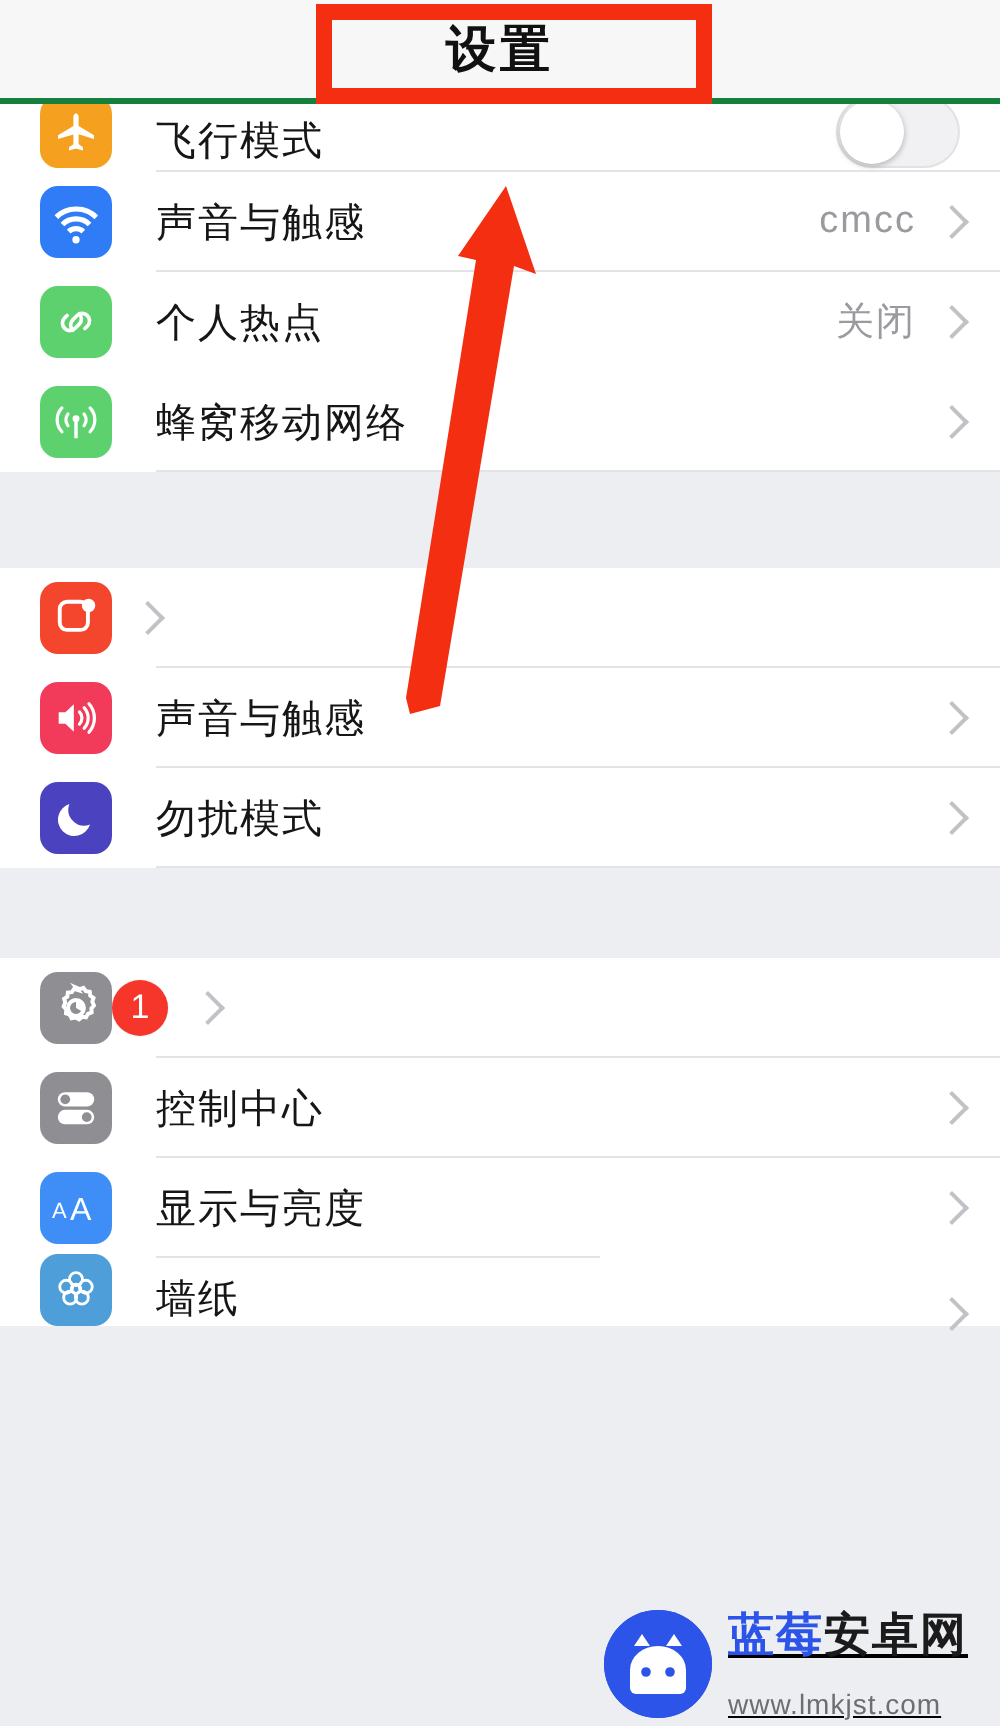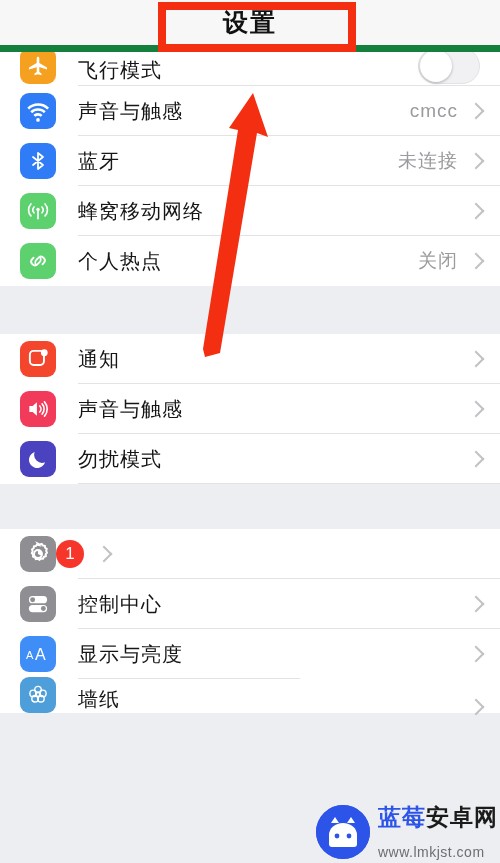--- a/index.html
+++ b/index.html
@@ -9,21 +9,21 @@
     font-family:"Liberation Sans", "DejaVu Sans", sans-serif;
     overflow:hidden;
   }
   #screen { position:relative; width:500px; height:863px; background:#f2f2f4; overflow:hidden; }
 
   
   .navbar {
     position:absolute; left:0; top:0; width:500px; height:52px;
     background:#f7f7f7;
     display:flex; align-items:center; justify-content:center;
-    border-bottom:7px solid #15803d;
+    border-bottom:3px solid #15803d;
     z-index:3;
   }
   .nav-title {
     font-size:25px; font-weight:bold; color:#111; letter-spacing:2px;
   }
 
   
   .list { position:absolute; left:0; top:52px; width:500px; bottom:0; background:#eceef1; z-index:1; }
 
   .group { background:#ffffff; width:100%; }
@@ -79,22 +79,22 @@
 
   
   .anno { position:absolute; left:0; top:0; width:500px; height:863px; pointer-events:none; z-index:5; }
   .anno-box {
     position:absolute; left:158px; top:2px; width:198px; height:50px;
     border:8px solid #f42e10; background:transparent;
   }
 
   
   .watermark {
-    position:absolute; right:2px; bottom:4px; z-index:6;
-    display:flex; align-items:center; gap:8px;
+    position:absolute; right:16px; bottom:4px; z-index:6;
+    display:flex; align-items:center; gap:8px;text-decoration:underline;
   }
   .wm-logo { width:54px; height:54px; border-radius:50%; background:#2d54e8; position:relative; flex:0 0 54px; }
   .wm-text { display:flex; flex-direction:column; line-height:1; }
   .wm-title { font-size:23px; font-weight:bold; letter-spacing:1px; }
   .wm-title .b { color:#2d54e8; }
   .wm-title .d { color:#1b1b1b; }
   .wm-url { font-size:14px; color:#6d6d72; letter-spacing:0.5px; margin-top:16px; }
 </style>
 </head>
 <body>
@@ -127,79 +127,67 @@
           <svg width="26" height="26" viewBox="0 0 24 24">
               <path fill="#fff" d="M12 18.5a1.7 1.7 0 1 0 0 3.4 1.7 1.7 0 0 0 0-3.4zm0-4.6c-1.6 0-3.1.6-4.2 1.7l1.7 1.7A3.6 3.6 0 0 1 12 16.3c1 0 1.9.4 2.5 1l1.7-1.7a6 6 0 0 0-4.2-1.7zm0-4.5a10 10 0 0 0-7.1 2.9l1.7 1.7A7.6 7.6 0 0 1 12 11.8c2.1 0 4 .8 5.4 2.2l1.7-1.7A10 10 0 0 0 12 9.4zm0-4.5c-3.8 0-7.3 1.5-9.9 4l1.7 1.7A12 12 0 0 1 12 7.2c3.3 0 6.3 1.3 8.5 3.5l1.7-1.7a14 14 0 0 0-10.2-4.1z"></path>
             </svg>
         </div>
         <div class="label">声音与触感</div>
         <div class="value">cmcc</div>
         <div class="chev"></div>
         <div class="sep"></div>
       </div>
 
-      <div class="row">
-        <div class="icon" style="background:#2f7cf6;">
-          <svg width="24" height="24" viewBox="0 0 24 24">
-              <path fill="none" stroke="#fff" stroke-width="1.8" stroke-linejoin="round" stroke-linecap="round" d="M7 8l10 8-5 4V4l5 4-10 8"></path>
-            </svg>
-        </div>
-        <div class="label">蓝牙</div>
-        <div class="value">未连接</div>
-        <div class="chev"></div>
-        <div class="sep"></div>
+
+      <div class="row nosep">
+        <div class="icon" style="background:#5cd16e;">
+          <svg width="26" height="26" viewBox="0 0 24 24">
+            <g fill="none" stroke="#fff" stroke-width="1.7" stroke-linecap="round">
+              <path d="M13.5 8.2a3.4 3.4 0 0 1 0 4.8l-2.1 2.1a3.4 3.4 0 0 1-4.8-4.8l1.3-1.3"></path>
+              <path d="M10.5 15.8a3.4 3.4 0 0 1 0-4.8l2.1-2.1a3.4 3.4 0 0 1 4.8 4.8l-1.3 1.3"></path>
+            </g>
+          </svg>
+        </div>
+        <div class="label">个人热点</div>
+        <div class="value">关闭</div>
+        <div class="chev"></div>
+
       </div>
 
       <div class="row">
         <div class="icon" style="background:#5cd16e;">
           <svg width="26" height="26" viewBox="0 0 24 24">
             <g fill="none" stroke="#fff" stroke-width="1.5" stroke-linecap="round">
               <path d="M5.5 5.5a8 8 0 0 0 0 11"></path>
                 <path d="M18.5 5.5a8 8 0 0 1 0 11"></path>
               <path d="M8.3 8.3a4.2 4.2 0 0 0 0 5.4"></path>
                 <path d="M15.7 8.3a4.2 4.2 0 0 1 0 5.4"></path>
             </g>
             <circle cx="12" cy="10.5" r="1.6" fill="#fff"></circle>
             <path fill="#fff" d="M11.2 11h1.6v8.5h-1.6z"></path>
           </svg>
         </div>
         <div class="label">蜂窝移动网络</div>
         <div class="value"></div>
         <div class="chev"></div>
         <div class="sep"></div>
       </div>
-
-      <div class="row nosep">
-        <div class="icon" style="background:#5cd16e;">
-          <svg width="26" height="26" viewBox="0 0 24 24">
-            <g fill="none" stroke="#fff" stroke-width="1.7" stroke-linecap="round">
-              <path d="M13.5 8.2a3.4 3.4 0 0 1 0 4.8l-2.1 2.1a3.4 3.4 0 0 1-4.8-4.8l1.3-1.3"></path>
-              <path d="M10.5 15.8a3.4 3.4 0 0 1 0-4.8l2.1-2.1a3.4 3.4 0 0 1 4.8 4.8l-1.3 1.3"></path>
-            </g>
-          </svg>
-        </div>
-        <div class="label">个人热点</div>
-        <div class="value">关闭</div>
-        <div class="chev"></div>
-
-      </div>
     </div>
 
     <div class="gap g1"></div>
 
     <div class="group">
 
       <div class="row">
         <div class="icon" style="background:#f4452d;">
           <svg width="26" height="26" viewBox="0 0 24 24">
             <rect x="4.5" y="4.5" width="13" height="13" rx="3.4" fill="none" stroke="#fff" stroke-width="1.8"></rect>
             <circle cx="17.8" cy="6.2" r="3.1" fill="#fff"></circle>
           </svg>
         </div>
-        <div class="label">通知</div>
         <div class="value"></div>
         <div class="chev"></div>
         <div class="sep"></div>
       </div>
 
       <div class="row">
         <div class="icon" style="background:#f23a5a;">
           <svg width="26" height="26" viewBox="0 0 24 24">
             <path fill="#fff" d="M4 9.3h3.1L11 5.7v12.6L7.1 14.7H4z"></path>
             <g fill="none" stroke="#fff" stroke-width="1.5" stroke-linecap="round">

